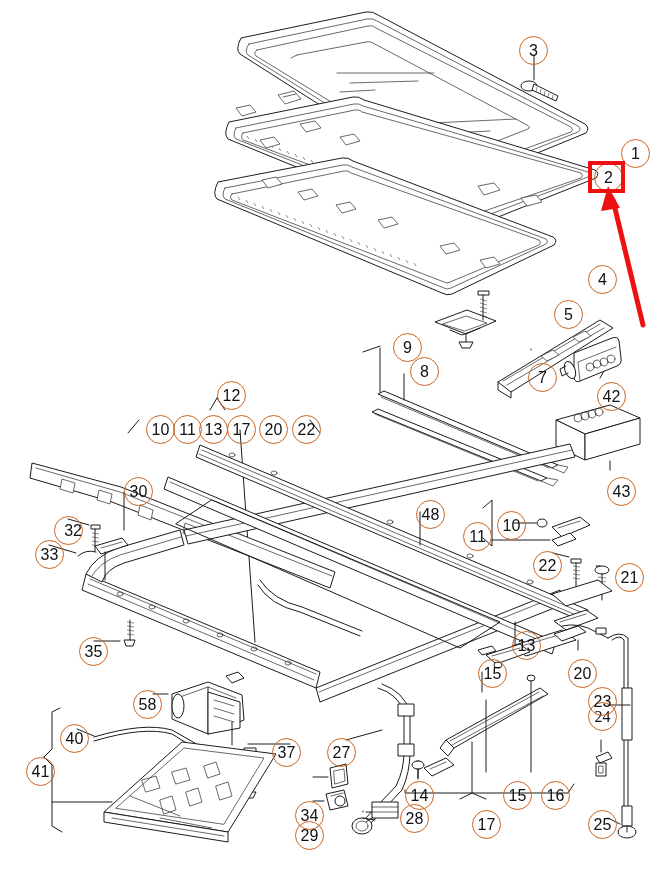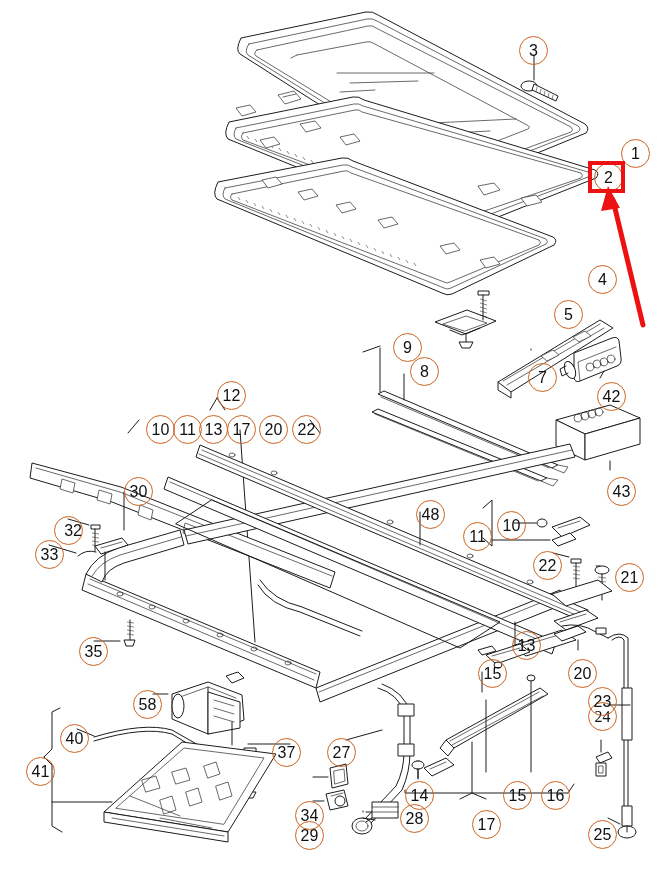--- a/index.html
+++ b/index.html
@@ -692,21 +692,21 @@
       </div>
     <div class="callout callout-size-std" style="left:541px; top:781px;align-items:center;">
         <span>16</span>
       </div>
     <div class="callout callout-size-std" style="left:472px; top:810px;">
         <span>17</span>
       </div>
     <div class="callout callout-size-std" style="left:400px; top:804px;">
         <span>28</span>
       </div>
-    <div class="callout callout-size-std" style="left:588px; top:810px;margin-top:10px;">
+    <div class="callout callout-size-std" style="left:588px; top:810px;">
         <span>25</span>
       </div>
 
   </div>
 
   <div id="annotation-layer">
     <div id="anno-box" style="left:588px; top:161px; width:37px; height:32px;"></div>
     <svg id="anno-arrow" viewBox="0 0 659 873">
       <path d="M643 325 L613 200" stroke="#ee1111" stroke-width="5" fill="none" stroke-linecap="round"></path>
       <path d="M608 186 L620 208 L601 211 Z" fill="#ee1111"></path>

